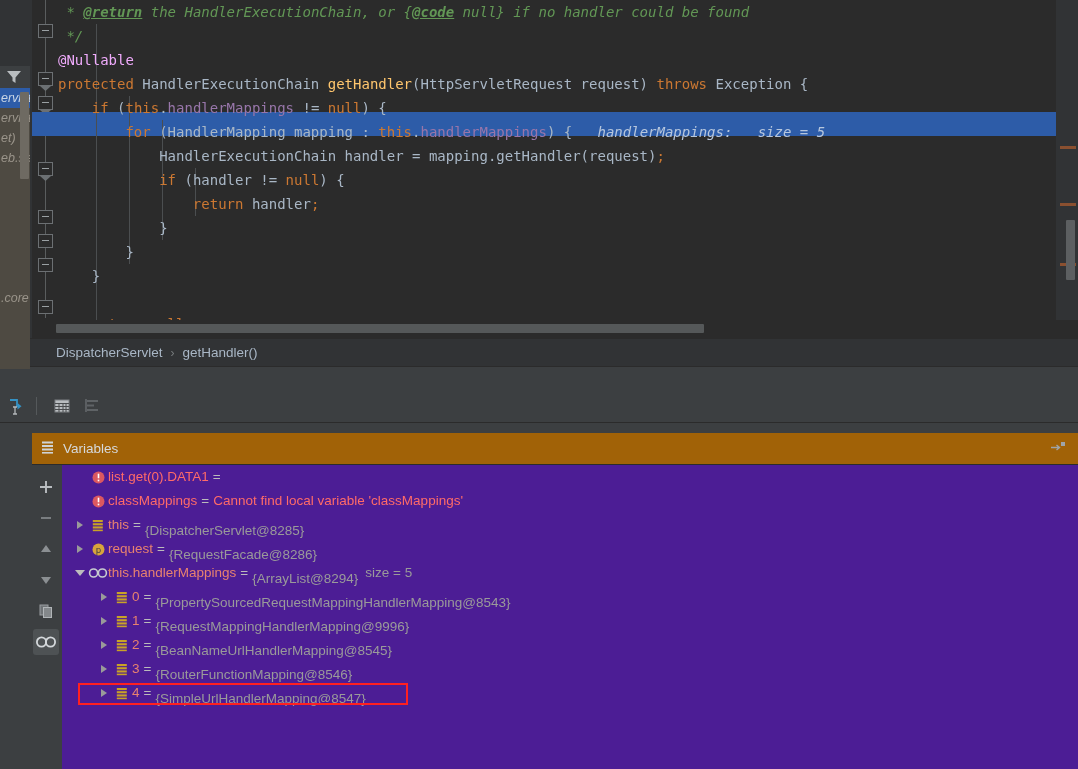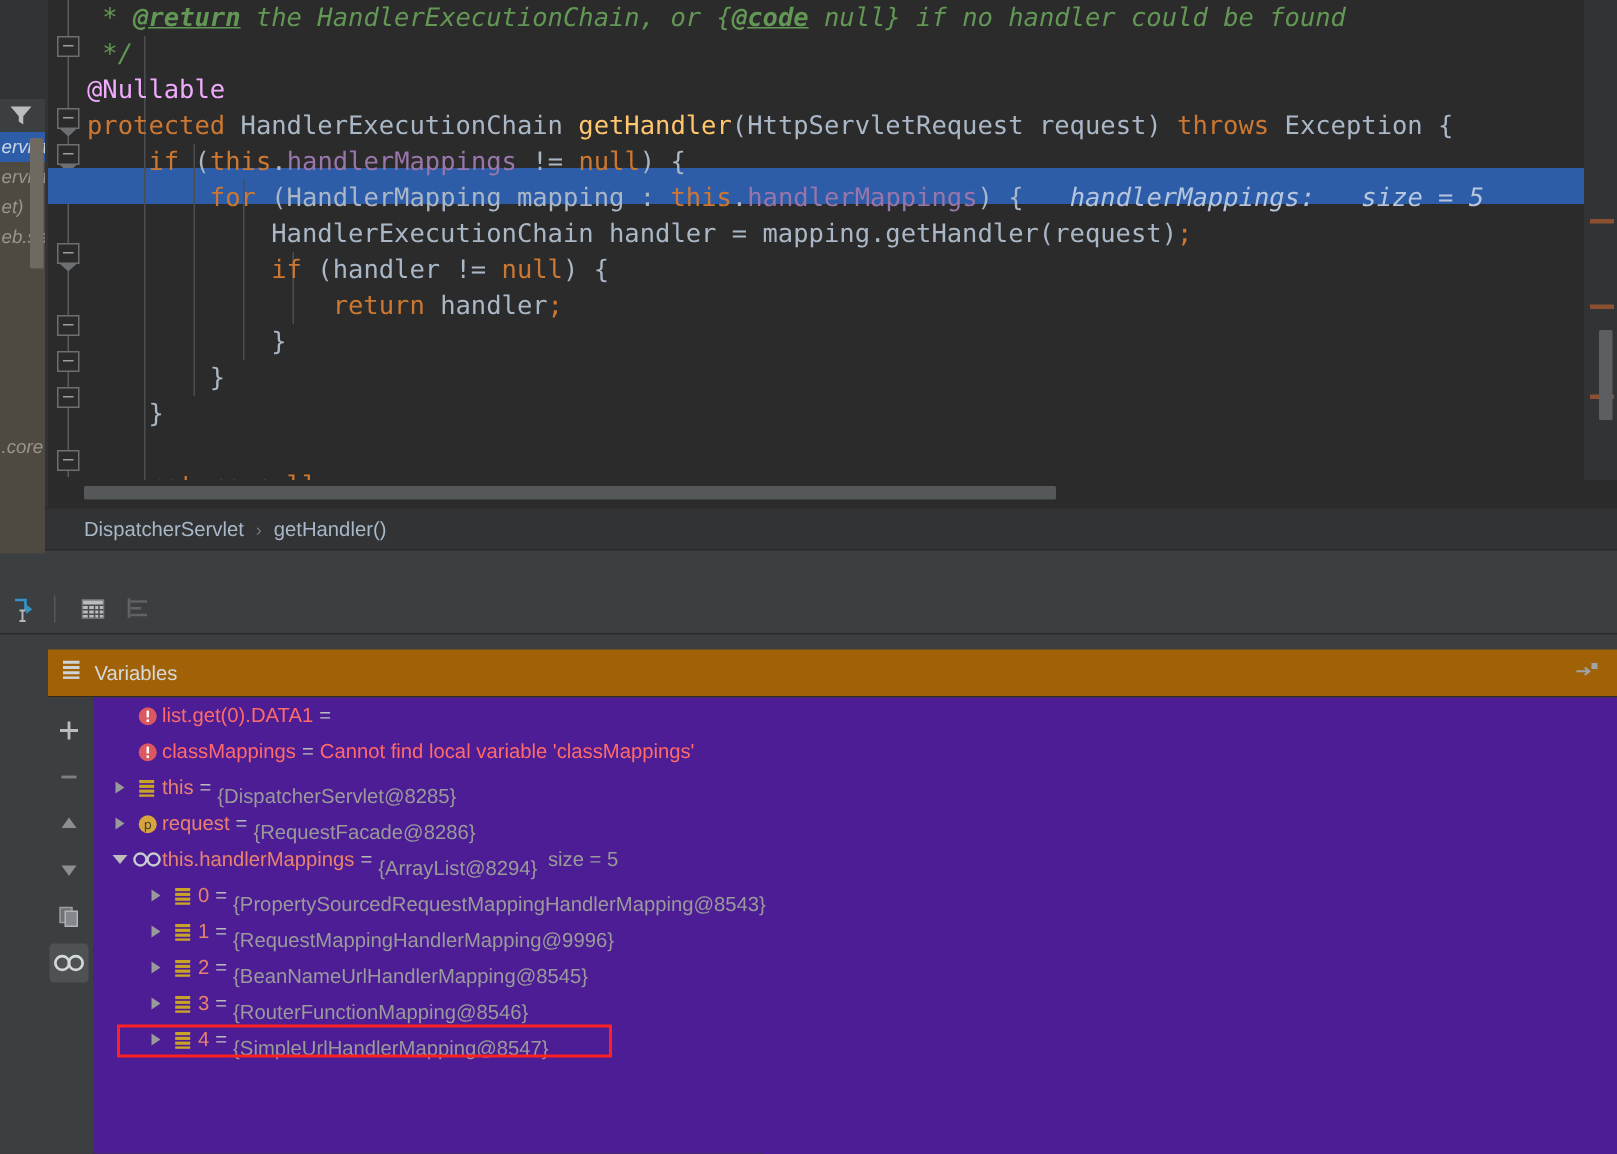--- a/index.html
+++ b/index.html
@@ -45,21 +45,21 @@
     position:absolute;left:9px;top:113px;width:18px;height:18px;
   }
 
   .code-area{
     position:absolute;left:58px;top:0;right:22px;top:0;height:320px;
     overflow:hidden;
   }
   .code-line{
     position:relative;height:24px;line-height:24px;
     font-family:"DejaVu Sans Mono","Liberation Mono",monospace;
-    font-size:17px;white-space:pre;color:#a9b7c6;
+    font-size:14px;white-space:pre;color:#a9b7c6;
   }
   .hl-line{
     position:absolute;left:32px;right:22px;top:112px;height:24px;background:#2d5ca8;
   }
   .indent-guide{
     position:absolute;width:1px;background:#4b4e50;
   }
 
   .tok-doc{color:#629755;font-style:italic;}
   .tok-doc-tag{color:#629755;font-style:italic;font-weight:bold;text-decoration:underline;}

